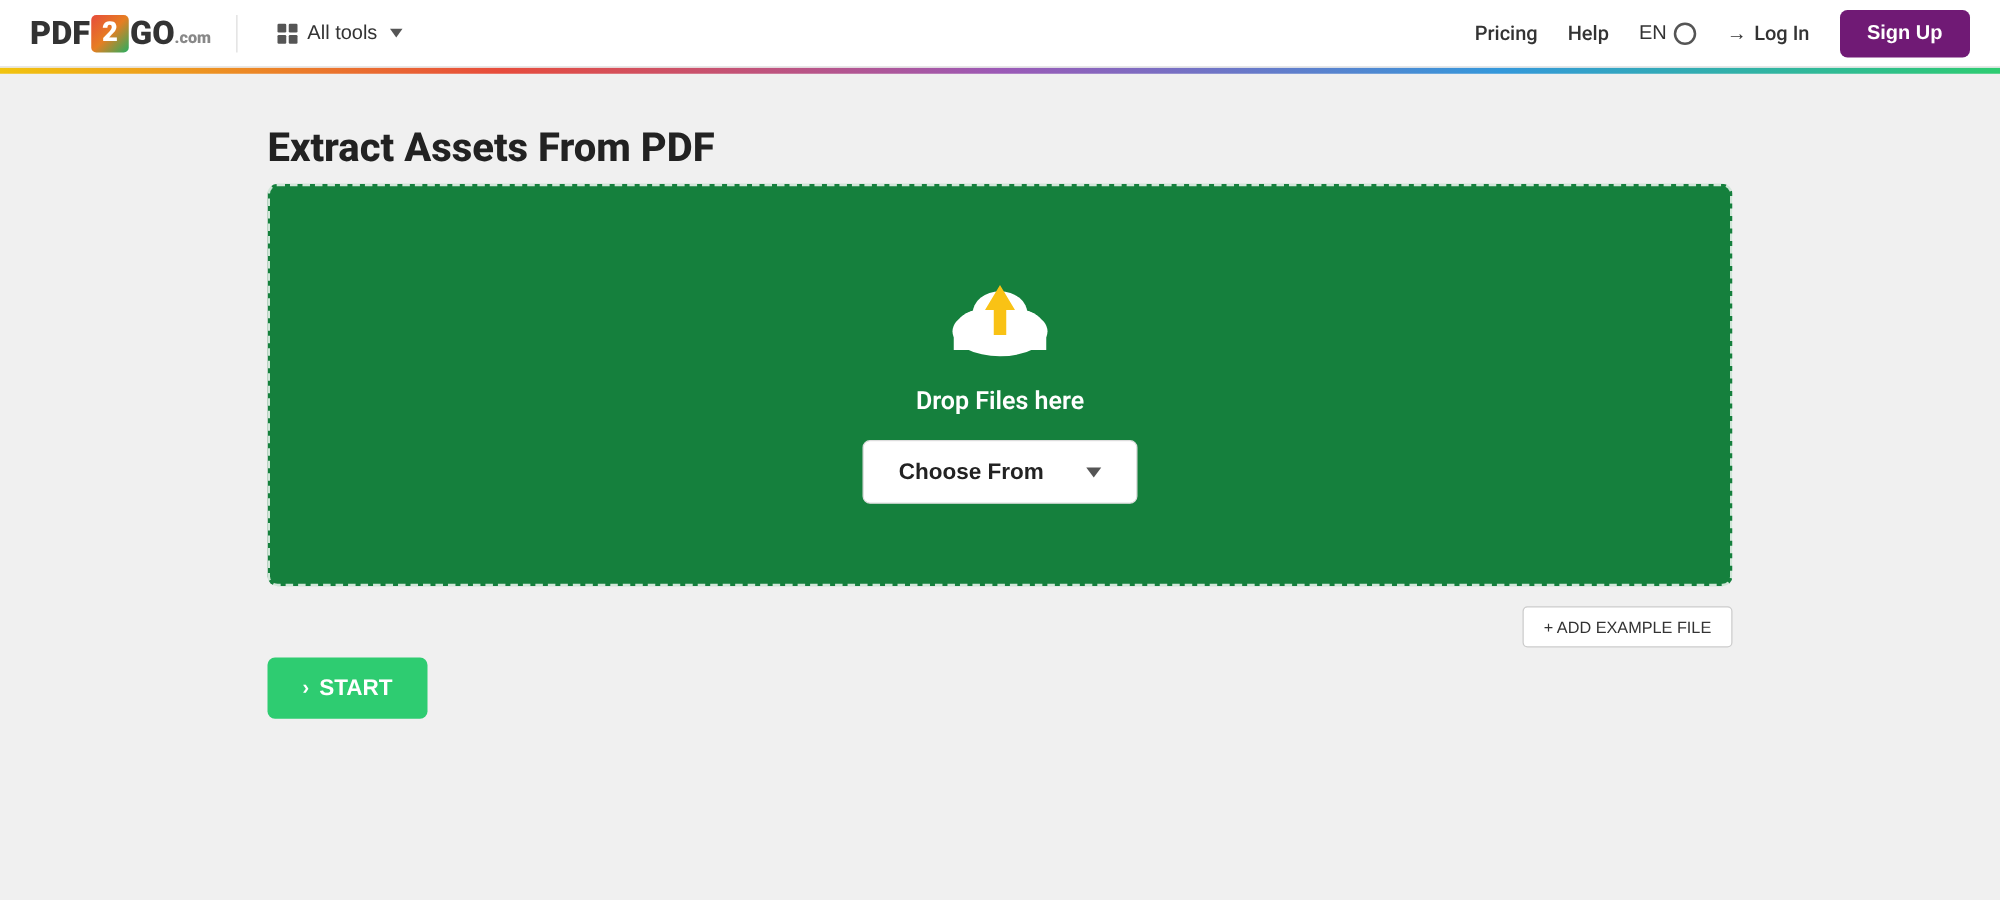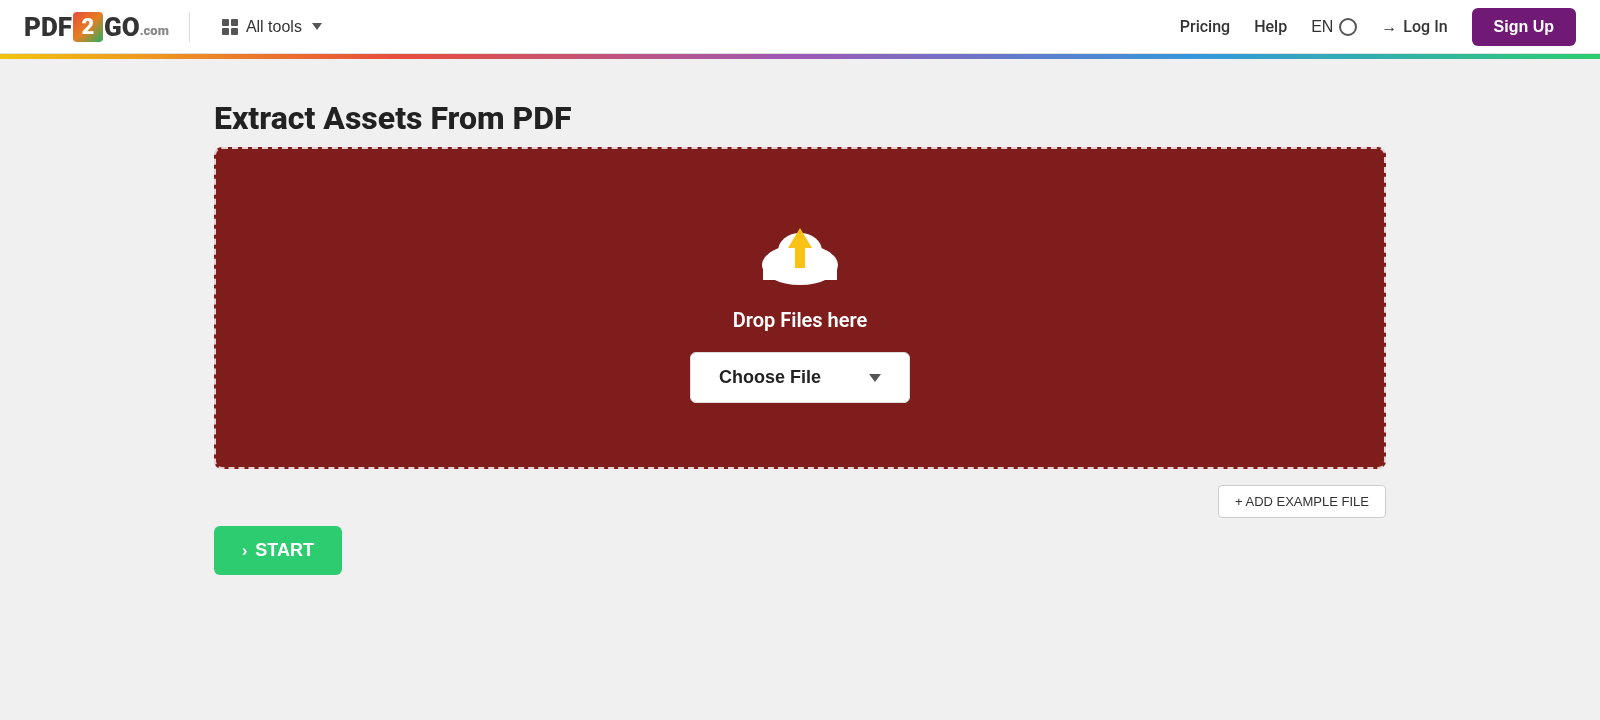--- a/index.html
+++ b/index.html
@@ -92,21 +92,21 @@
     }
 
     .page-subtitle {
       font-size: 16px;
       color: #555;
       margin-bottom: 28px;
     }
 
     
     .drop-zone {
-      background: #7f1d1d;
+      background: #15803d;
       border: 2px dashed rgba(255,255,255,0.8);
       border-radius: 8px;
       min-height: 320px;
       display: flex;
       flex-direction: column;
       align-items: center;
       justify-content: center;
       gap: 20px;
       padding: 64px;
       cursor: pointer;
@@ -262,21 +262,21 @@
         <ellipse cx="45" cy="38" rx="22" ry="18" fill="white"></ellipse>
         <rect x="8" y="52" width="74" height="15" fill="white"></rect>
 
         <polygon points="45,15 33,35 40,35 40,55 50,55 50,35 57,35" fill="#f9c215"></polygon>
       </svg>
     </div>
 
     <p class="drop-text">Drop Files here</p>
 
     <button class="choose-file-btn">
-      <span>Choose File</span>
+      <span>Choose From</span>
       <span class="chevron-down"></span>
     </button>
   </div>
 
   <div class="actions-row">
     <button class="add-example-btn">
       <span>+ ADD EXAMPLE FILE</span>
     </button>
   </div>
 

